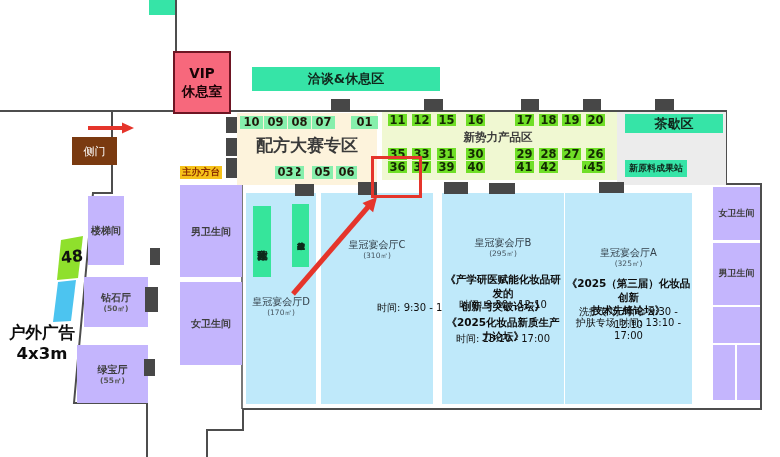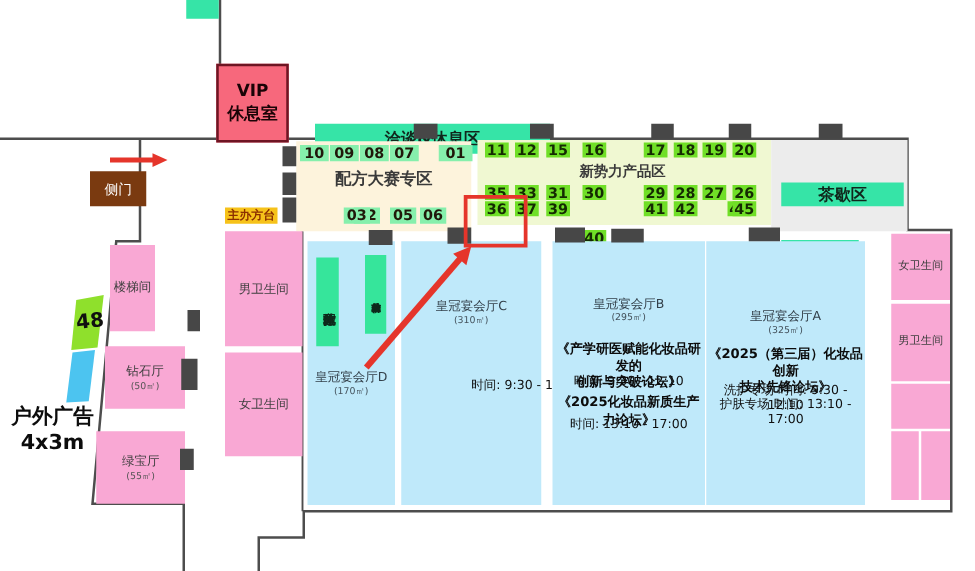--- a/index.html
+++ b/index.html
@@ -1,25 +1,25 @@
 <!DOCTYPE html>
 <html><head>
 <meta charset="utf-8">
 <style>
   html,body{margin:0;padding:0;background:#fff;}
   #stage{position:relative;width:780px;height:457px;background:#ffffff;overflow:hidden;
          font-family:"DejaVu Sans","Liberation Sans",sans-serif;color:#222;}
   svg.layer{position:absolute;left:0;top:0;}
   .abs{position:absolute;}
   .door{position:absolute;background:#474747;}
-  .room{position:absolute;background:#f9a8d4;display:flex;flex-direction:column;align-items:center;justify-content:center;
-        color:#3e3e3e;font-size:10px;line-height:1.3;text-align:center;}
+  .room{position:absolute;background:#c4b5fd;display:flex;flex-direction:column;align-items:center;justify-content:center;
+        color:#3e3e3e;font-size:10px;line-height:1.3;text-align:center;font-weight:bold;}
   .room .sub{font-size:7.5px;color:#555;}
   .teal{position:absolute;background:#36e4a7;display:flex;align-items:center;justify-content:center;
-        font-weight:bold;color:#10271c;margin-top:32px;}
+        font-weight:bold;color:#10271c;}
   .hall{position:absolute;background:#bfe9fa;}
   .hname{position:absolute;left:0;width:100%;text-align:center;font-size:10px;color:#33404a;}
   .harea{position:absolute;left:0;width:100%;text-align:center;font-size:7.5px;color:#44525c;}
   .evtitle{position:absolute;left:0;width:100%;text-align:center;font-weight:bold;font-size:10.5px;color:#0c0c0c;
            white-space:pre-line;line-height:1.3;}
   .evtime{position:absolute;left:0;width:100%;text-align:center;font-size:10px;color:#101010;}
   .booth-o{position:absolute;width:23px;height:13px;background:#86efac;font-weight:bold;font-size:11.5px;
            color:#20180a;text-align:center;line-height:13px;}
   .booth-g{position:absolute;width:19px;height:12px;background:#70df27;font-weight:bold;font-size:11.5px;
            color:#142a02;text-align:center;line-height:12px;}
@@ -52,21 +52,21 @@
 
   <div class="teal" style="left:252px;top:67px;width:188px;height:24px;font-size:13px;">洽谈&amp;休息区</div>
 
   <div class="abs" style="left:72px;top:137px;width:45px;height:28px;background:#7a3a10;color:#fff;font-size:11px;
               display:flex;align-items:center;justify-content:center;">侧门</div>
 
   <div class="abs" style="left:180px;top:166px;width:42px;height:13px;background:#f6c21a;color:#8b2e00;font-weight:bold;
               font-size:9.5px;display:flex;align-items:center;justify-content:center;">主办方台</div>
 
   <div class="abs" style="left:237px;top:113px;width:140px;height:72px;background:#fdf3dc;"></div>
-  <div class="zlabel" style="left:237px;top:134px;width:140px;font-size:13px;">配方大赛专区</div>
+  <div class="zlabel" style="left:237px;top:134px;width:140px;font-size:17px;">配方大赛专区</div>
 
   <div class="abs" style="left:382px;top:112px;width:235px;height:68px;background:#f0f8d2;"></div>
   <div class="zlabel" style="left:462px;top:130px;width:72px;font-size:11.5px;">新势力产品区</div>
 
   <div class="abs" style="left:617px;top:112px;width:109px;height:73px;background:#ececec;"></div>
   <div class="teal" style="left:625px;top:114px;width:98px;height:19px;font-size:13px;">茶歇区</div>
   <div class="teal" style="left:625px;top:160px;width:62px;height:17px;font-size:9px;">新原料成果站</div>
 
   <div class="booth-o" style="left:240px;top:116px;">10</div>
   <div class="booth-o" style="left:264px;top:116px;">09</div>
@@ -92,21 +92,21 @@
   <div class="booth-g" style="left:437px;top:148px;">31</div>
   <div class="booth-g" style="left:466px;top:148px;">30</div>
   <div class="booth-g" style="left:515px;top:148px;">29</div>
   <div class="booth-g" style="left:539px;top:148px;">28</div>
   <div class="booth-g" style="left:562px;top:148px;">27</div>
   <div class="booth-g" style="left:586px;top:148px;">26</div>
 
   <div class="booth-g" style="left:388px;top:161px;">36</div>
   <div class="booth-g" style="left:412px;top:161px;">37</div>
   <div class="booth-g" style="left:437px;top:161px;">39</div>
-  <div class="booth-g" style="left:466px;top:161px;margin-top:23px;">40</div>
+  <div class="booth-g" style="left:466px;top:161px;">40</div>
   <div class="booth-g" style="left:515px;top:161px;">41</div>
   <div class="booth-g" style="left:539px;top:161px;">42</div>
   <div class="booth-g" style="left:582px;top:161px;">43</div>
   <div class="booth-g" style="left:586px;top:161px;">45</div>
 
   <div class="room" style="left:88px;top:196px;width:36px;height:69px;">
     <span>楼梯间</span>
   </div>
   <div class="room" style="left:84px;top:277px;width:64px;height:50px;">
     <span>钻石厅</span>

